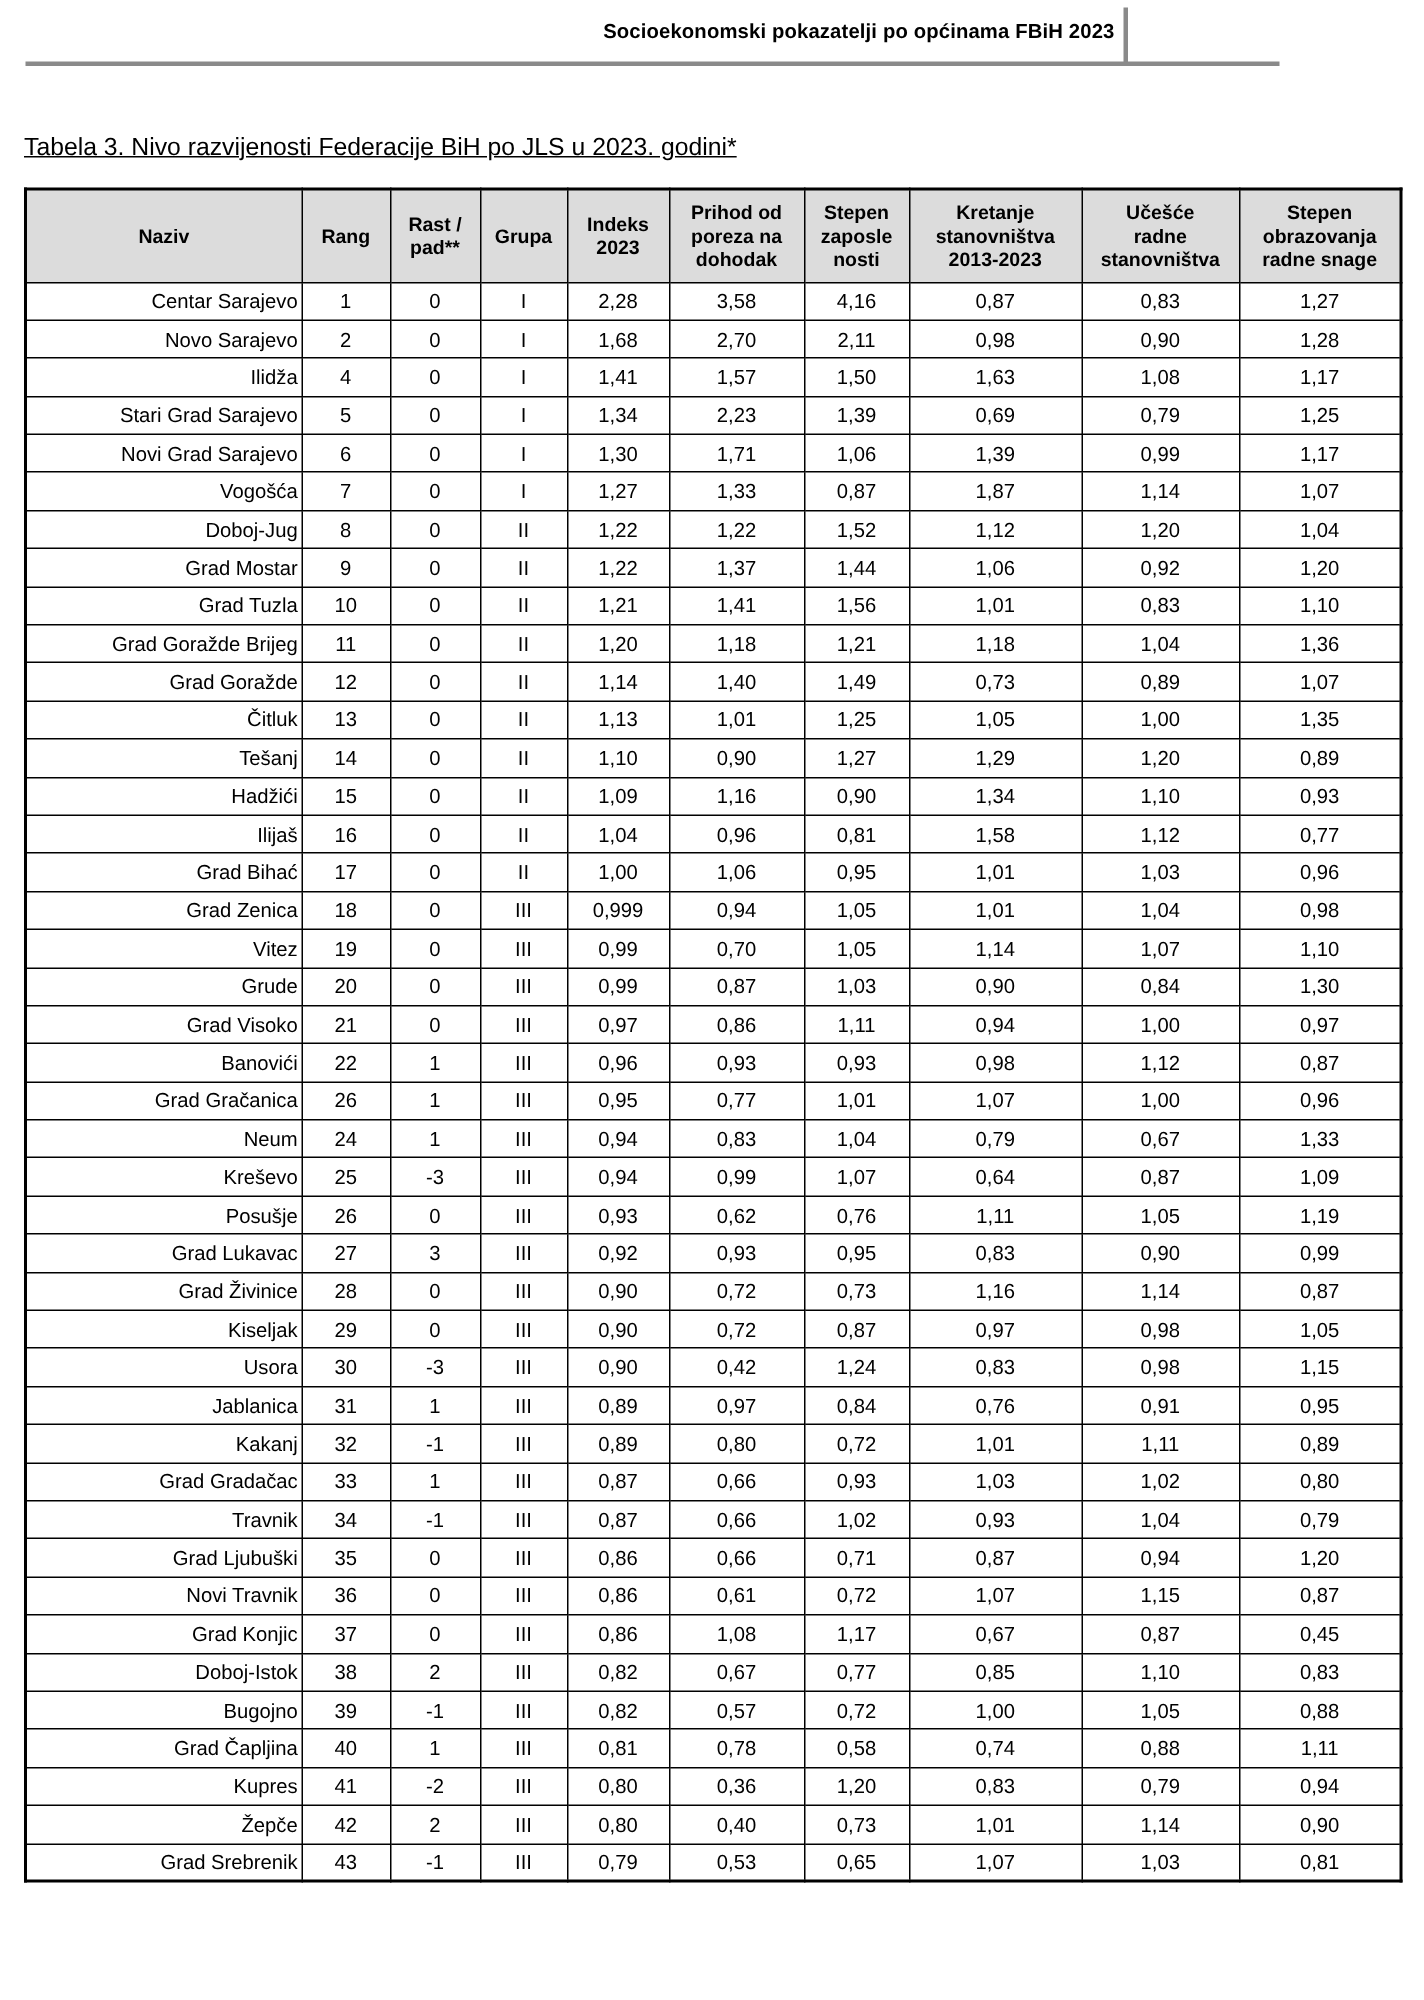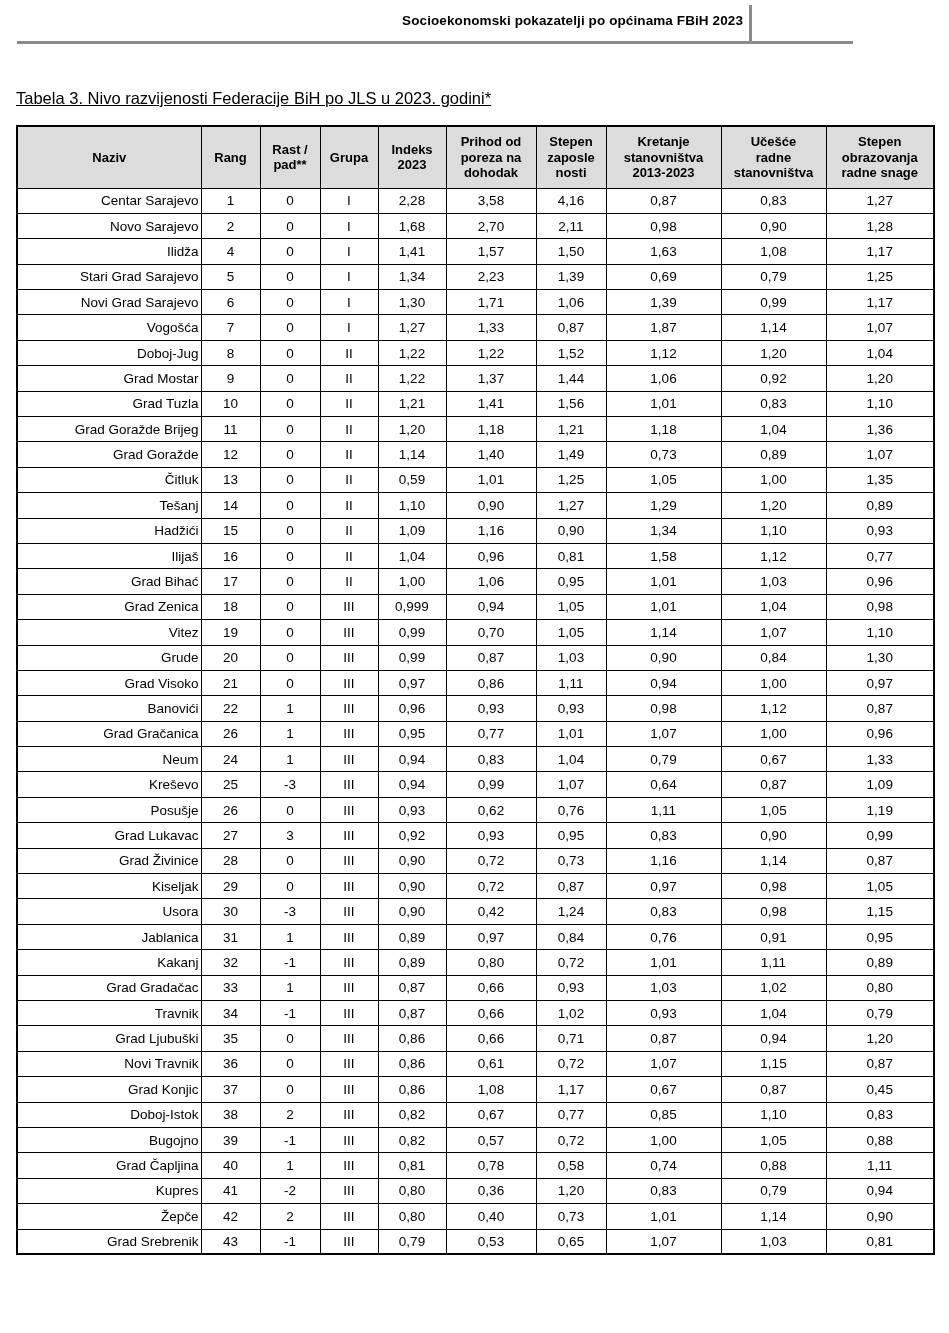--- a/index.html
+++ b/index.html
@@ -253,21 +253,21 @@
           <td>1,49</td>
           <td>0,73</td>
           <td>0,89</td>
           <td>1,07</td>
         </tr>
         <tr>
           <td class="name-cell">Čitluk</td>
           <td>13</td>
           <td>0</td>
           <td>II</td>
-          <td>0,59</td>
+          <td>1,13</td>
           <td>1,01</td>
           <td>1,25</td>
           <td>1,05</td>
           <td>1,00</td>
           <td>1,35</td>
         </tr>
         <tr>
           <td class="name-cell">Tešanj</td>
           <td>14</td>
           <td>0</td>

